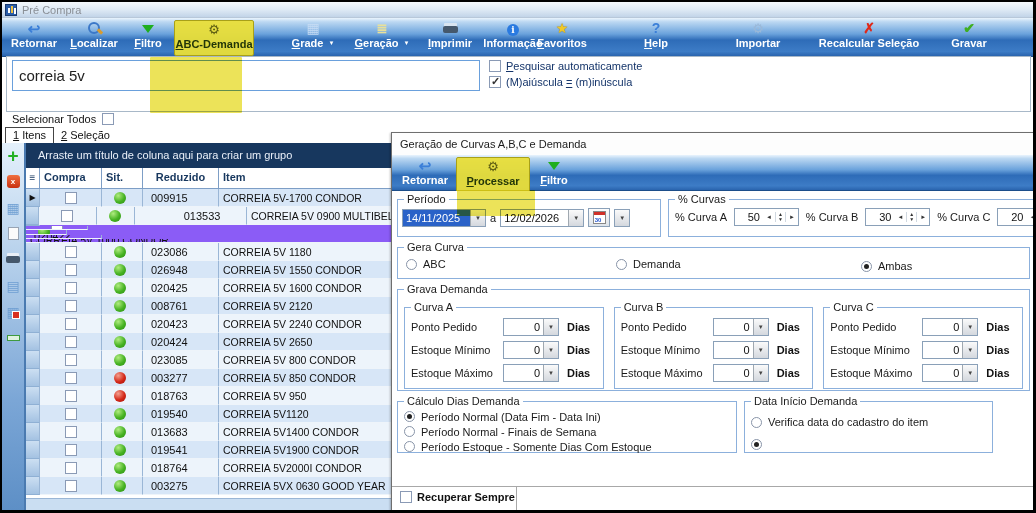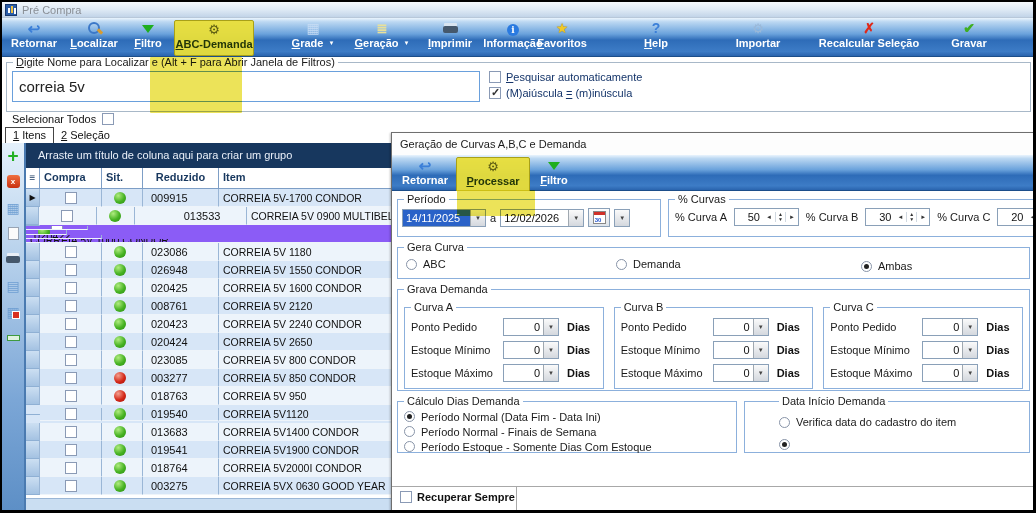--- a/index.html
+++ b/index.html
@@ -197,21 +197,20 @@
         <span class="tb-icon icon-x">✗</span>
         <span class="tb-label">Recalcular Seleção</span>
       </div>
       <div class="tb-item" style="left: 940px; width: 54px;">
         <span class="tb-icon icon-check">✔</span>
         <span class="tb-label">Gravar</span>
       </div>
     </div>
 
   <fieldset class="searchbox">
-    <legend id="search-legend"><u>D</u>igite Nome para Localizar e (Alt + F para Abrir Janela de Filtros)</legend>
     <input class="search-input" id="search-input" value="correia 5v" style="">
     <div class="chk-col">
       <div class="chk-row">
         <span class="cb" id="cb-auto"></span>
         <span id="lbl-auto"><u>P</u>esquisar automaticamente</span>
       </div>
       <div class="chk-row">
         <span class="cb checked" id="cb-case"></span>
         <span id="lbl-case">(M)aiúscula <u>=</u> (m)inúscula</span>
       </div>
@@ -390,21 +389,21 @@
           <div class="gr-cell gr-ind" style="width: 14px;"></div>
           <div class="gr-cell" style="width: 62px;">
             <span class="cb gr-cb"></span>
           </div>
           <div class="gr-cell" style="width: 41px;">
             <span class="ball red"></span>
           </div>
           <div class="gr-cell gr-code" style="width: 76px;">018763</div>
           <div class="gr-cell gr-item" style="width: 374px;">CORREIA 5V 950</div>
         </div>
-        <div class="grid-row" style="background: rgb(215, 230, 247); align-items: center;">
+        <div class="grid-row" style="background: rgb(215, 230, 247);">
           <div class="gr-cell gr-ind" style="width: 14px;"></div>
           <div class="gr-cell" style="width: 62px;">
             <span class="cb gr-cb"></span>
           </div>
           <div class="gr-cell" style="width: 41px;">
             <span class="ball green"></span>
           </div>
           <div class="gr-cell gr-code" style="width: 76px;">019540</div>
           <div class="gr-cell gr-item" style="width: 374px;">CORREIA 5V1120</div>
         </div>
@@ -642,21 +641,21 @@
               <span class="rb"></span>
               <span>Período Normal - Finais de Semana</span>
             </div>
             <div class="radio-item" style="height: 15px;">
               <span class="rb"></span>
               <span>Período Estoque - Somente Dias Com Estoque</span>
             </div>
           </div>
       </fieldset>
 
-      <fieldset style="left:352px;top:204px;width:286px;height:58px;padding-left:28px;">
+      <fieldset style="left:352px;top:204px;width:249px;height:58px;">
         <legend>Data Início Demanda</legend>
         <div id="inicio-options" style="padding:4px 0 0 6px;">
             <div class="radio-item" style="height: 22px;">
               <span class="rb"></span>
               <span>Verifica data do cadastro do item</span>
             </div>
             <div class="radio-item" style="height: 22px;">
               <span class="rb sel"></span>
             </div>
           </div>

